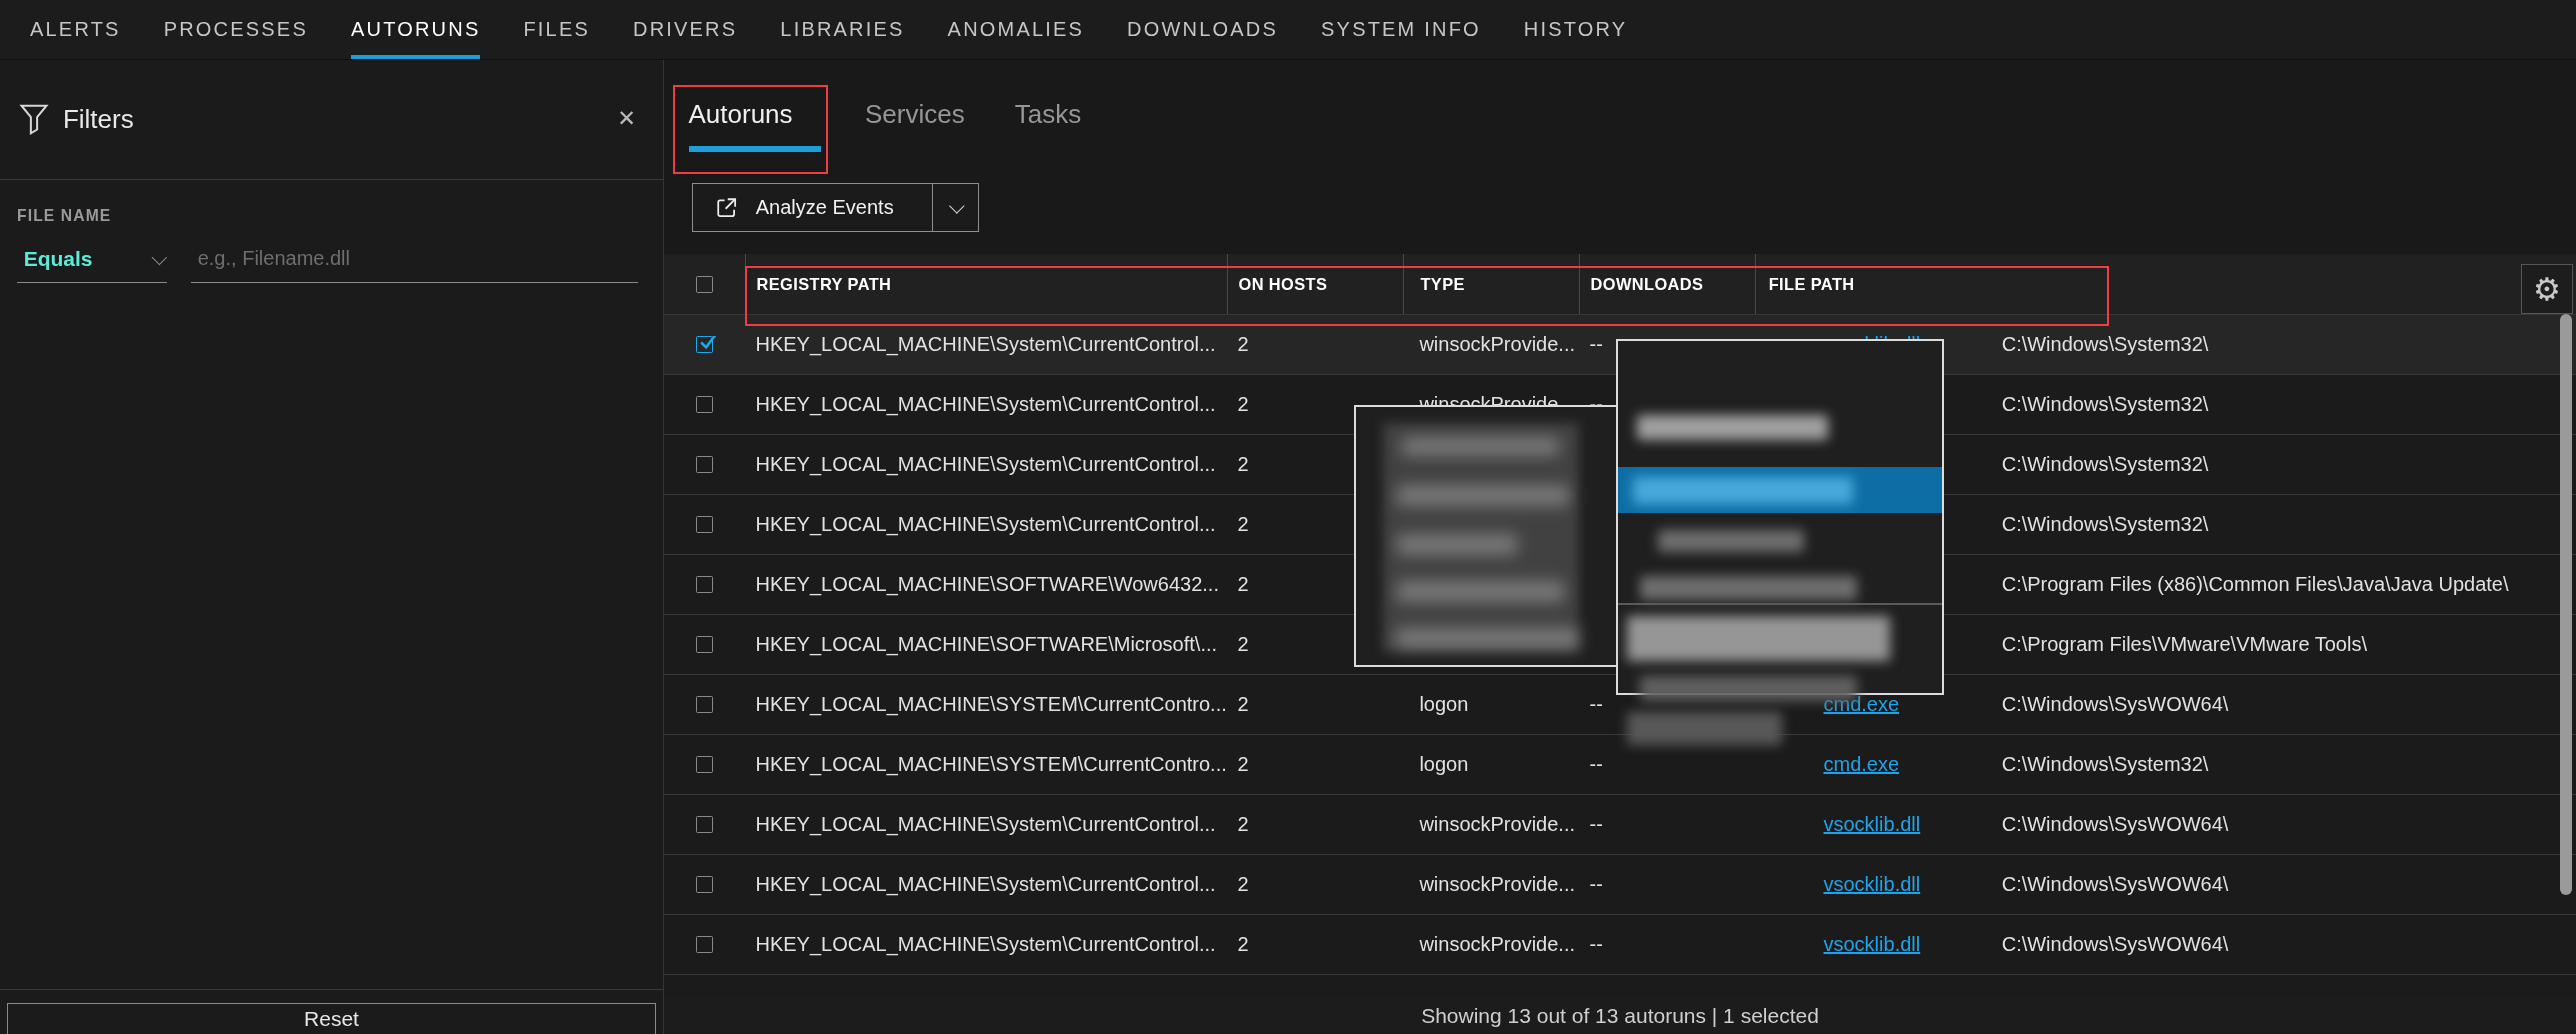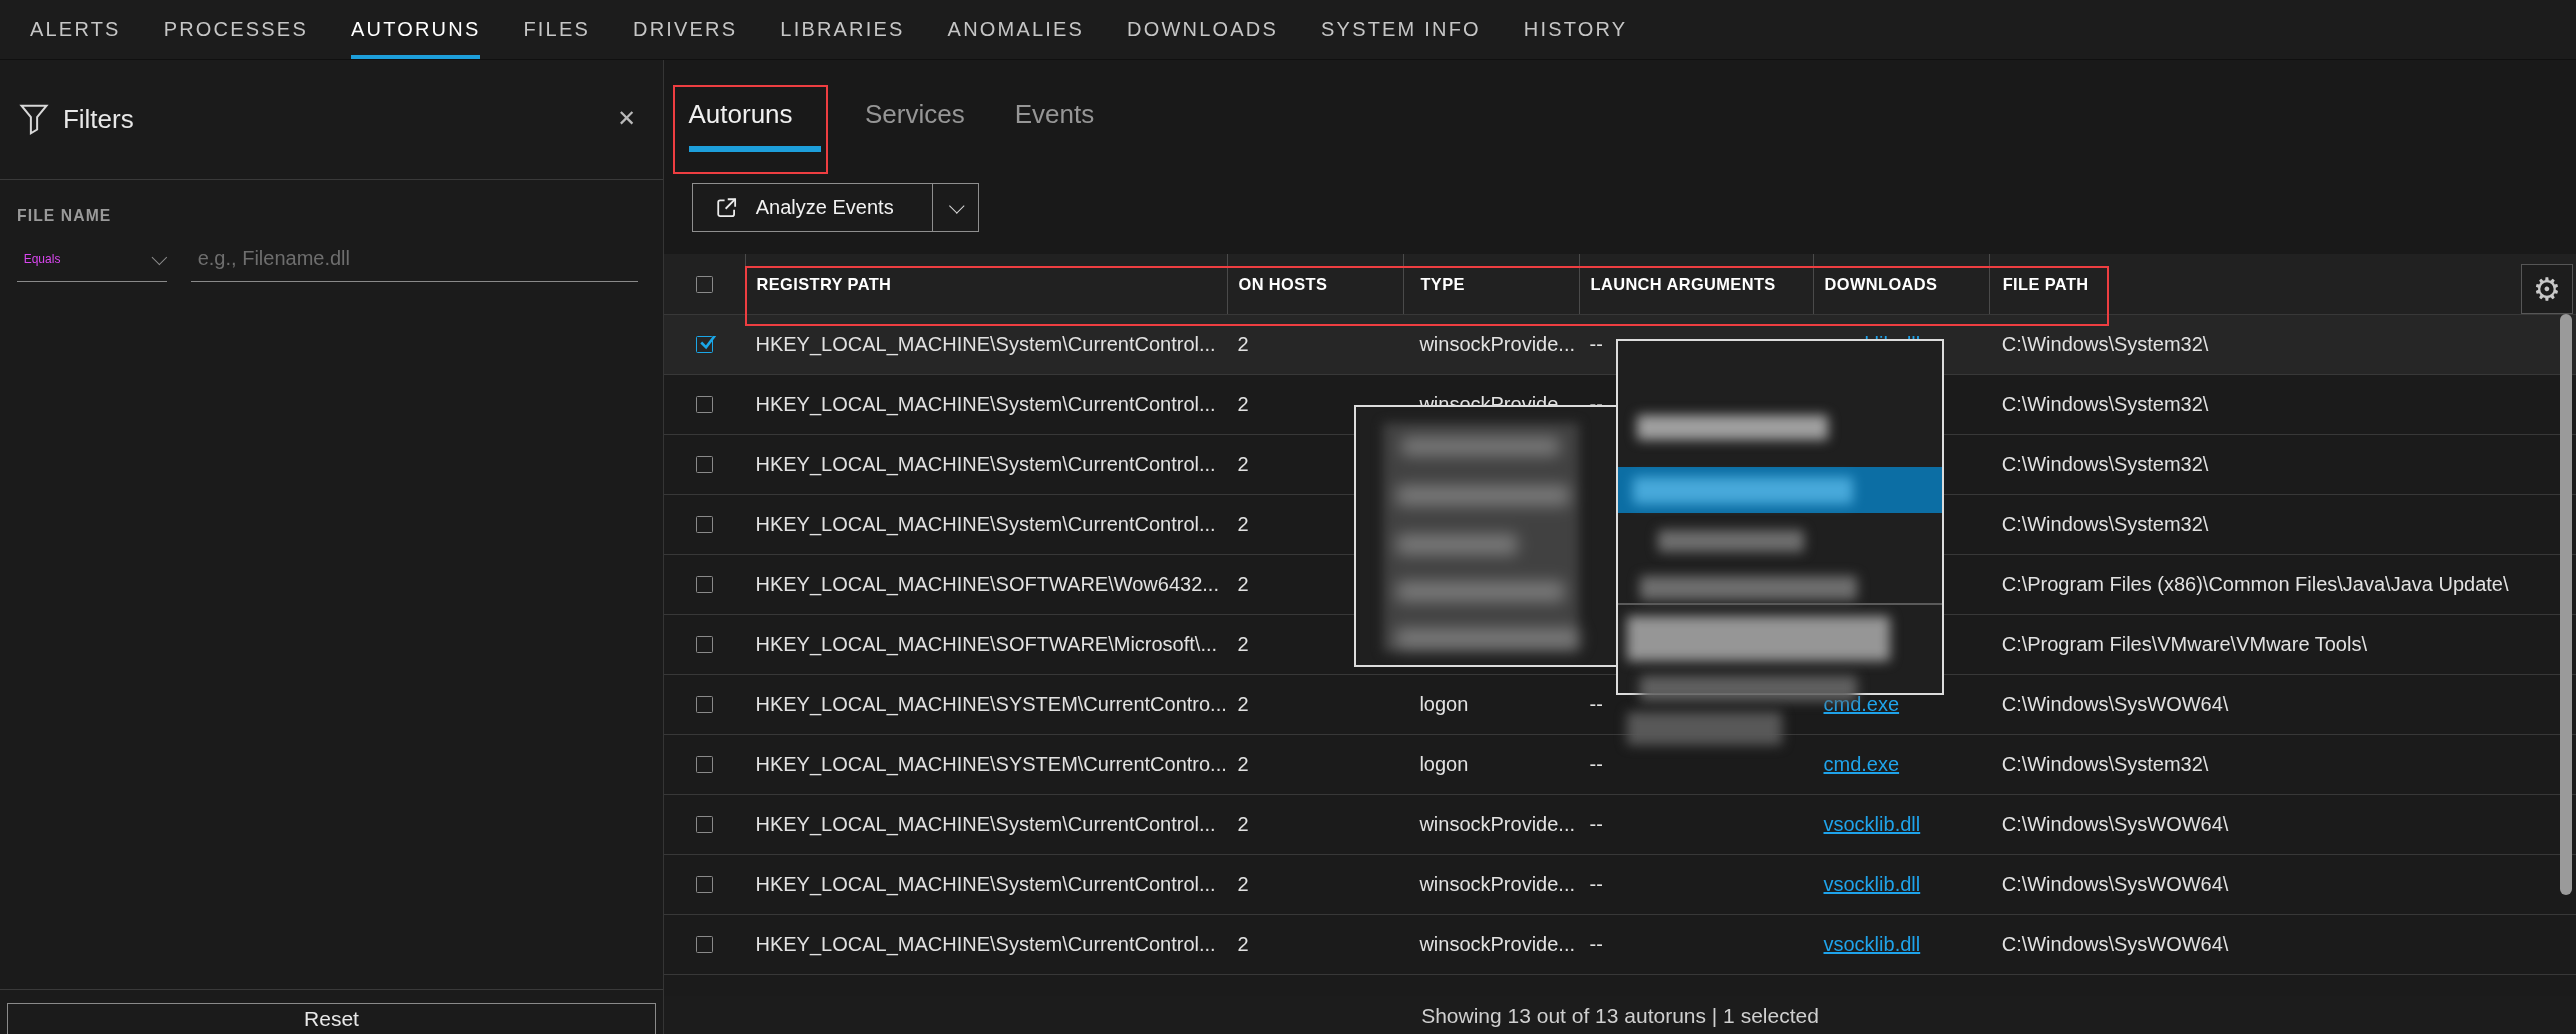--- a/index.html
+++ b/index.html
@@ -37,21 +37,21 @@
   .sb-close {
     margin-left:auto; font-size:22.4px; color:#b9b9b9; cursor:pointer; line-height:1;
   }
   .sb-body { flex:1; padding:27px 25px 0 17px; }
   .sb-label { font-size:15.7px; font-weight:bold; letter-spacing:1.1px; color:#9a9a9a; }
   .filter-row { display:flex; margin-top:22.4px; gap:24px; }
   .op-select {
     width:150px; display:flex; align-items:center; cursor:pointer;
     border-bottom:1.5px solid #8a8a8a; padding:0 4.5px 10.5px 6.7px;
   }
-  .op-value { font-size:12px; color:#d946ef; }
+  .op-value { font-size:21px; color:#5eead4;font-weight:bold; }
   .chev {
     margin-left:auto; width:10.5px; height:10.5px; border:solid #8a8a8a;
     border-width:0 1.5px 1.5px 0; transform:rotate(45deg) translateY(-3px);
   }
   .fn-input {
     flex:1; border-bottom:1.5px solid #8a8a8a; padding:0 0 10.5px 6.7px;
   }
   .fn-placeholder { font-size:20px; color:#6e6e6e; }
   .sb-footer { border-top:1.5px solid #3a3a3a; padding:12.7px 6.7px 0 6.7px; }
   .reset-btn {
@@ -201,21 +201,21 @@
     </div>
 
     <div class="main">
 
       <div class="tabs-row">
         <div class="tab-redbox">
           <div class="tab-active-label">Autoruns</div>
           <div class="tab-underline"></div>
         </div>
         <div class="tab t1">Services</div>
-        <div class="tab t2">Events</div>
+        <div class="tab t2">Tasks</div>
       </div>
 
       <div class="analyze-btn">
         <svg class="ext-icon" viewBox="0 0 24 24">
           <path d="M10 5H5.8A1.8 1.8 0 0 0 4 6.8v11.4A1.8 1.8 0 0 0 5.8 20h11.4a1.8 1.8 0 0 0 1.8-1.8V14" fill="none" stroke="#ececec" stroke-width="1.7"></path>
           <path d="M13 4h7v7" fill="none" stroke="#ececec" stroke-width="1.7"></path>
           <path d="M11 13 20 4" fill="none" stroke="#ececec" stroke-width="1.7"></path>
         </svg>
         <span class="analyze-label">Analyze Events</span>
         <span class="btn-split">
@@ -225,21 +225,20 @@
 
       <div class="table-wrap">
         <div class="thead">
           <div class="red-frame"></div>
           <div class="col-cb">
               <span class="cb"></span>
             </div>
           <div class="col-reg hcell">REGISTRY PATH</div>
           <div class="col-hosts hcell">ON HOSTS</div>
           <div class="col-type hcell">TYPE</div>
-          <div class="col-args hcell">LAUNCH ARGUMENTS</div>
           <div class="col-file hcell">DOWNLOADS</div>
           <div class="col-path hcell">FILE PATH</div>
         </div>
 
           <div class="trow selected">
             <div class="col-cb">
               <span class="cb checked">
                 <svg viewBox="0 0 24 24">
                   <path d="M4 13l6 6L22 3" fill="none" stroke="#1ba7e8" stroke-width="3.2"></path>
                 </svg>

